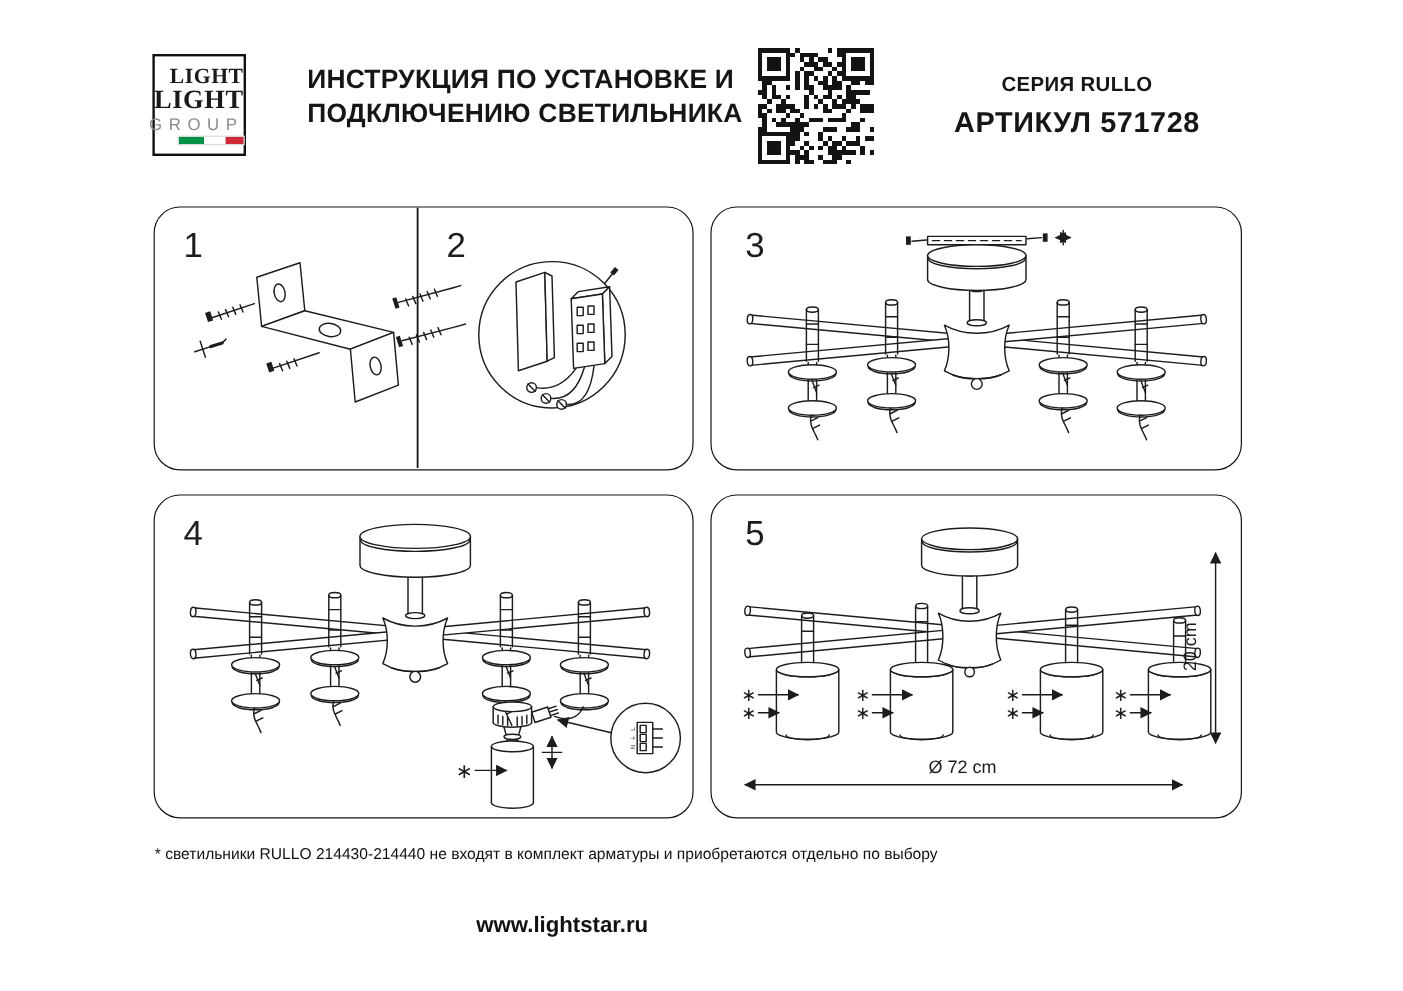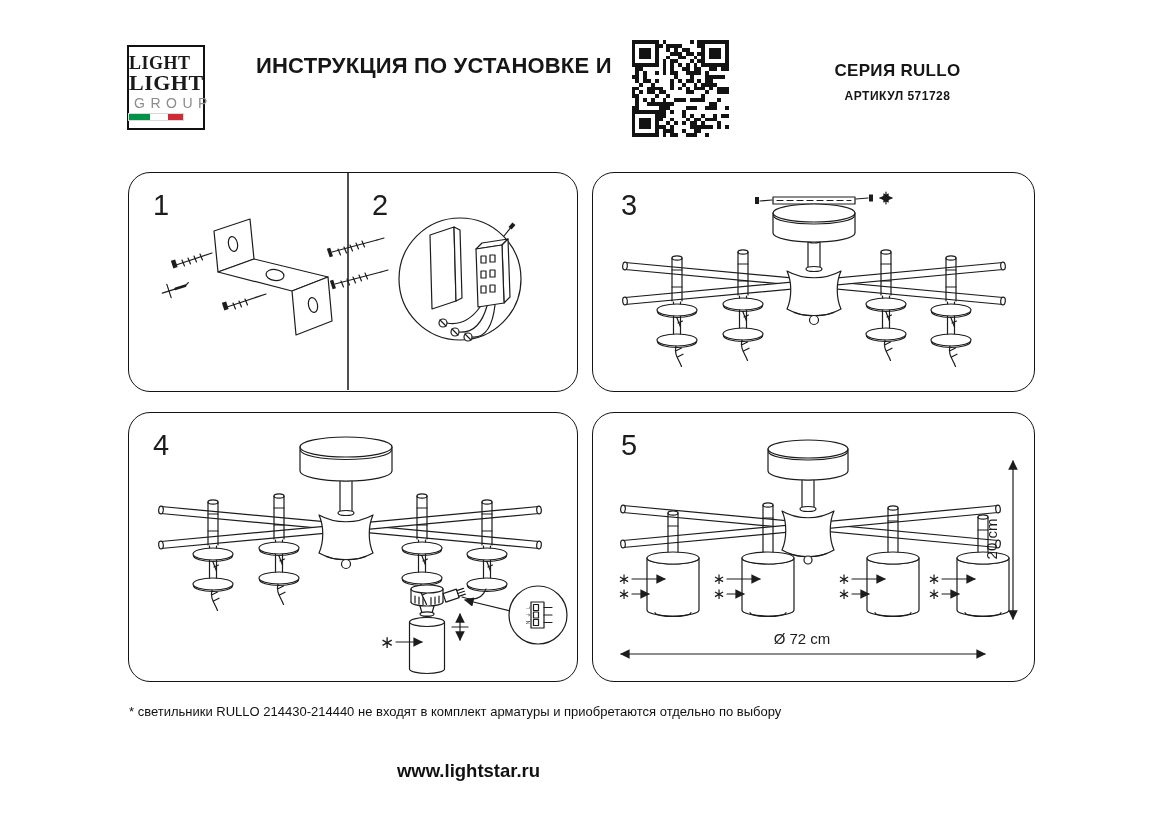--- a/index.html
+++ b/index.html
@@ -1,33 +1,33 @@
 <!DOCTYPE html>
 <html><head>
 <meta charset="utf-8">
 <style>
   html,body{margin:0;padding:0;background:#fff;}
   .page{position:relative;width:1169px;height:826px;background:#fff;overflow:hidden;
         font-family:"Liberation Sans",sans-serif;color:#1a1a1a;}
   .abs{position:absolute;}
   
   .logo-box{left:127px;top:45px;width:78px;height:85px;border:2px solid #111;box-sizing:border-box;
-            display:flex;flex-direction:column;align-items:flex-start;justify-content:center;}
+            display:flex;flex-direction:column;align-items:flex-end;justify-content:center;}
   .logo-l1{font-family:"Liberation Serif",serif;font-weight:700;font-size:18px;line-height:17px;letter-spacing:.5px;}
   .logo-l2{font-family:"Liberation Serif",serif;font-weight:700;font-size:22px;line-height:21px;letter-spacing:.5px;}
   .logo-l3{font-size:14px;letter-spacing:5.5px;padding-left:5px;color:#8b8b8b;margin-top:2px;}
   .logo-flag{width:54px;height:6px;display:flex;margin-top:3px;outline:1px solid #d9d9d9;}
   .flag-green{width:38%;background:#009246;}
   .flag-white{width:34%;background:#fff;}
   .flag-red{width:28%;background:#ce2b37;}
   .doc-title{left:232px;top:52px;font-size:22px;font-weight:700;line-height:28.5px;letter-spacing:.2px;color:#161616;margin-left:24px;}
   .doc-title span{display:block;}
   .series-box{left:775px;top:61px;width:245px;text-align:center;color:#161616;}
   .series-line{font-size:17px;font-weight:700;letter-spacing:.3px;text-align:center;}
-  .article-line{font-size:12px;font-weight:700;letter-spacing:.5px;margin-top:8px;}
+  .article-line{font-size:24px;font-weight:700;letter-spacing:.5px;margin-top:8px;}
   
   .panel{position:absolute;border:1.6px solid #141414;border-radius:22px;box-sizing:border-box;}
   .panel svg{position:absolute;left:0;top:0;}
   .step-num{position:absolute;font-size:29px;color:#1c1c1c;}
   
   .footnote{left:129px;top:704px;width:915px;font-size:13px;color:#111;}
   .site{left:0;top:760px;width:937px;text-align:center;font-size:18.5px;font-weight:700;color:#111;}
   text{font-family:"Liberation Sans",sans-serif;fill:#1c1c1c;stroke:none;}
 </style>
 </head>
@@ -41,20 +41,21 @@
     <div class="logo-l3">GROUP</div>
     <div class="logo-flag">
       <div class="flag-green"></div>
       <div class="flag-white"></div>
       <div class="flag-red"></div>
     </div>
   </div>
 
   <div class="abs doc-title">
     <span>ИНСТРУКЦИЯ ПО УСТАНОВКЕ И</span>
+    <span>ПОДКЛЮЧЕНИЮ СВЕТИЛЬНИКА</span>
   </div>
 
   <svg class="abs" style="left:630px;top:40px" width="100" height="97" viewBox="0 0 25 25" shape-rendering="crispEdges">
     <rect x="0" y="0" width="25" height="25" fill="#fff"></rect>
     <path id="qrpath" fill="#131313" d="M0,0h1v1h-1zM1,0h1v1h-1zM2,0h1v1h-1zM3,0h1v1h-1zM4,0h1v1h-1zM5,0h1v1h-1zM6,0h1v1h-1zM8,0h1v1h-1zM15,0h1v1h-1zM17,0h1v1h-1zM18,0h1v1h-1zM19,0h1v1h-1zM20,0h1v1h-1zM21,0h1v1h-1zM22,0h1v1h-1zM23,0h1v1h-1zM24,0h1v1h-1zM0,1h1v1h-1zM6,1h1v1h-1zM7,1h1v1h-1zM9,1h1v1h-1zM10,1h1v1h-1zM11,1h1v1h-1zM12,1h1v1h-1zM17,1h1v1h-1zM18,1h1v1h-1zM24,1h1v1h-1zM0,2h1v1h-1zM2,2h1v1h-1zM3,2h1v1h-1zM4,2h1v1h-1zM6,2h1v1h-1zM9,2h1v1h-1zM11,2h1v1h-1zM13,2h1v1h-1zM14,2h1v1h-1zM18,2h1v1h-1zM20,2h1v1h-1zM21,2h1v1h-1zM22,2h1v1h-1zM24,2h1v1h-1zM0,3h1v1h-1zM2,3h1v1h-1zM3,3h1v1h-1zM4,3h1v1h-1zM6,3h1v1h-1zM10,3h1v1h-1zM11,3h1v1h-1zM12,3h1v1h-1zM14,3h1v1h-1zM15,3h1v1h-1zM17,3h1v1h-1zM18,3h1v1h-1zM20,3h1v1h-1zM21,3h1v1h-1zM22,3h1v1h-1zM24,3h1v1h-1zM0,4h1v1h-1zM2,4h1v1h-1zM3,4h1v1h-1zM4,4h1v1h-1zM6,4h1v1h-1zM9,4h1v1h-1zM12,4h1v1h-1zM13,4h1v1h-1zM16,4h1v1h-1zM18,4h1v1h-1zM20,4h1v1h-1zM21,4h1v1h-1zM22,4h1v1h-1zM24,4h1v1h-1zM0,5h1v1h-1zM6,5h1v1h-1zM8,5h1v1h-1zM10,5h1v1h-1zM11,5h1v1h-1zM15,5h1v1h-1zM17,5h1v1h-1zM18,5h1v1h-1zM24,5h1v1h-1zM0,6h1v1h-1zM1,6h1v1h-1zM2,6h1v1h-1zM3,6h1v1h-1zM4,6h1v1h-1zM5,6h1v1h-1zM6,6h1v1h-1zM8,6h1v1h-1zM10,6h1v1h-1zM12,6h1v1h-1zM14,6h1v1h-1zM16,6h1v1h-1zM18,6h1v1h-1zM19,6h1v1h-1zM20,6h1v1h-1zM21,6h1v1h-1zM22,6h1v1h-1zM23,6h1v1h-1zM24,6h1v1h-1zM1,7h1v1h-1zM2,7h1v1h-1zM8,7h1v1h-1zM10,7h1v1h-1zM13,7h1v1h-1zM14,7h1v1h-1zM16,7h1v1h-1zM17,7h1v1h-1zM20,7h1v1h-1zM21,7h1v1h-1zM23,7h1v1h-1zM24,7h1v1h-1zM1,8h1v1h-1zM3,8h1v1h-1zM6,8h1v1h-1zM8,8h1v1h-1zM10,8h1v1h-1zM11,8h1v1h-1zM14,8h1v1h-1zM15,8h1v1h-1zM16,8h1v1h-1zM17,8h1v1h-1zM19,8h1v1h-1zM0,9h1v1h-1zM1,9h1v1h-1zM3,9h1v1h-1zM11,9h1v1h-1zM15,9h1v1h-1zM19,9h1v1h-1zM20,9h1v1h-1zM21,9h1v1h-1zM22,9h1v1h-1zM23,9h1v1h-1zM1,10h1v1h-1zM3,10h1v1h-1zM4,10h1v1h-1zM6,10h1v1h-1zM10,10h1v1h-1zM12,10h1v1h-1zM14,10h1v1h-1zM15,10h1v1h-1zM17,10h1v1h-1zM19,10h1v1h-1zM20,10h1v1h-1zM2,11h1v1h-1zM5,11h1v1h-1zM10,11h1v1h-1zM13,11h1v1h-1zM16,11h1v1h-1zM18,11h1v1h-1zM19,11h1v1h-1zM20,11h1v1h-1zM21,11h1v1h-1zM0,12h1v1h-1zM1,12h1v1h-1zM4,12h1v1h-1zM5,12h1v1h-1zM6,12h1v1h-1zM7,12h1v1h-1zM10,12h1v1h-1zM12,12h1v1h-1zM14,12h1v1h-1zM16,12h1v1h-1zM17,12h1v1h-1zM18,12h1v1h-1zM20,12h1v1h-1zM22,12h1v1h-1zM23,12h1v1h-1zM24,12h1v1h-1zM0,13h1v1h-1zM2,13h1v1h-1zM4,13h1v1h-1zM5,13h1v1h-1zM7,13h1v1h-1zM8,13h1v1h-1zM14,13h1v1h-1zM15,13h1v1h-1zM19,13h1v1h-1zM22,13h1v1h-1zM23,13h1v1h-1zM24,13h1v1h-1zM0,14h1v1h-1zM1,14h1v1h-1zM6,14h1v1h-1zM9,14h1v1h-1zM18,14h1v1h-1zM1,15h1v1h-1zM3,15h1v1h-1zM5,15h1v1h-1zM8,15h1v1h-1zM11,15h1v1h-1zM12,15h1v1h-1zM13,15h1v1h-1zM15,15h1v1h-1zM16,15h1v1h-1zM17,15h1v1h-1zM18,15h1v1h-1zM22,15h1v1h-1zM1,16h1v1h-1zM4,16h1v1h-1zM5,16h1v1h-1zM6,16h1v1h-1zM7,16h1v1h-1zM8,16h1v1h-1zM9,16h1v1h-1zM10,16h1v1h-1zM20,16h1v1h-1zM21,16h1v1h-1zM0,17h1v1h-1zM1,17h1v1h-1zM7,17h1v1h-1zM8,17h1v1h-1zM9,17h1v1h-1zM14,17h1v1h-1zM15,17h1v1h-1zM16,17h1v1h-1zM19,17h1v1h-1zM20,17h1v1h-1zM21,17h1v1h-1zM24,17h1v1h-1zM0,18h1v1h-1zM1,18h1v1h-1zM2,18h1v1h-1zM3,18h1v1h-1zM4,18h1v1h-1zM5,18h1v1h-1zM6,18h1v1h-1zM7,18h1v1h-1zM8,18h1v1h-1zM10,18h1v1h-1zM13,18h1v1h-1zM0,19h1v1h-1zM6,19h1v1h-1zM7,19h1v1h-1zM8,19h1v1h-1zM13,19h1v1h-1zM15,19h1v1h-1zM18,19h1v1h-1zM21,19h1v1h-1zM23,19h1v1h-1zM24,19h1v1h-1zM0,20h1v1h-1zM2,20h1v1h-1zM3,20h1v1h-1zM4,20h1v1h-1zM6,20h1v1h-1zM7,20h1v1h-1zM10,20h1v1h-1zM14,20h1v1h-1zM16,20h1v1h-1zM17,20h1v1h-1zM19,20h1v1h-1zM20,20h1v1h-1zM21,20h1v1h-1zM0,21h1v1h-1zM2,21h1v1h-1zM3,21h1v1h-1zM4,21h1v1h-1zM6,21h1v1h-1zM9,21h1v1h-1zM11,21h1v1h-1zM13,21h1v1h-1zM15,21h1v1h-1zM16,21h1v1h-1zM18,21h1v1h-1zM22,21h1v1h-1zM0,22h1v1h-1zM2,22h1v1h-1zM3,22h1v1h-1zM4,22h1v1h-1zM6,22h1v1h-1zM7,22h1v1h-1zM8,22h1v1h-1zM10,22h1v1h-1zM15,22h1v1h-1zM16,22h1v1h-1zM17,22h1v1h-1zM18,22h1v1h-1zM19,22h1v1h-1zM20,22h1v1h-1zM22,22h1v1h-1zM24,22h1v1h-1zM0,23h1v1h-1zM6,23h1v1h-1zM8,23h1v1h-1zM9,23h1v1h-1zM10,23h1v1h-1zM13,23h1v1h-1zM16,23h1v1h-1zM17,23h1v1h-1zM0,24h1v1h-1zM1,24h1v1h-1zM2,24h1v1h-1zM3,24h1v1h-1zM4,24h1v1h-1zM5,24h1v1h-1zM6,24h1v1h-1zM8,24h1v1h-1zM10,24h1v1h-1zM11,24h1v1h-1zM14,24h1v1h-1zM15,24h1v1h-1zM16,24h1v1h-1zM19,24h1v1h-1z"></path>
   </svg>
 
   <div class="abs series-box">
     <div class="series-line">СЕРИЯ RULLO</div>
     <div class="article-line">АРТИКУЛ 571728</div>

